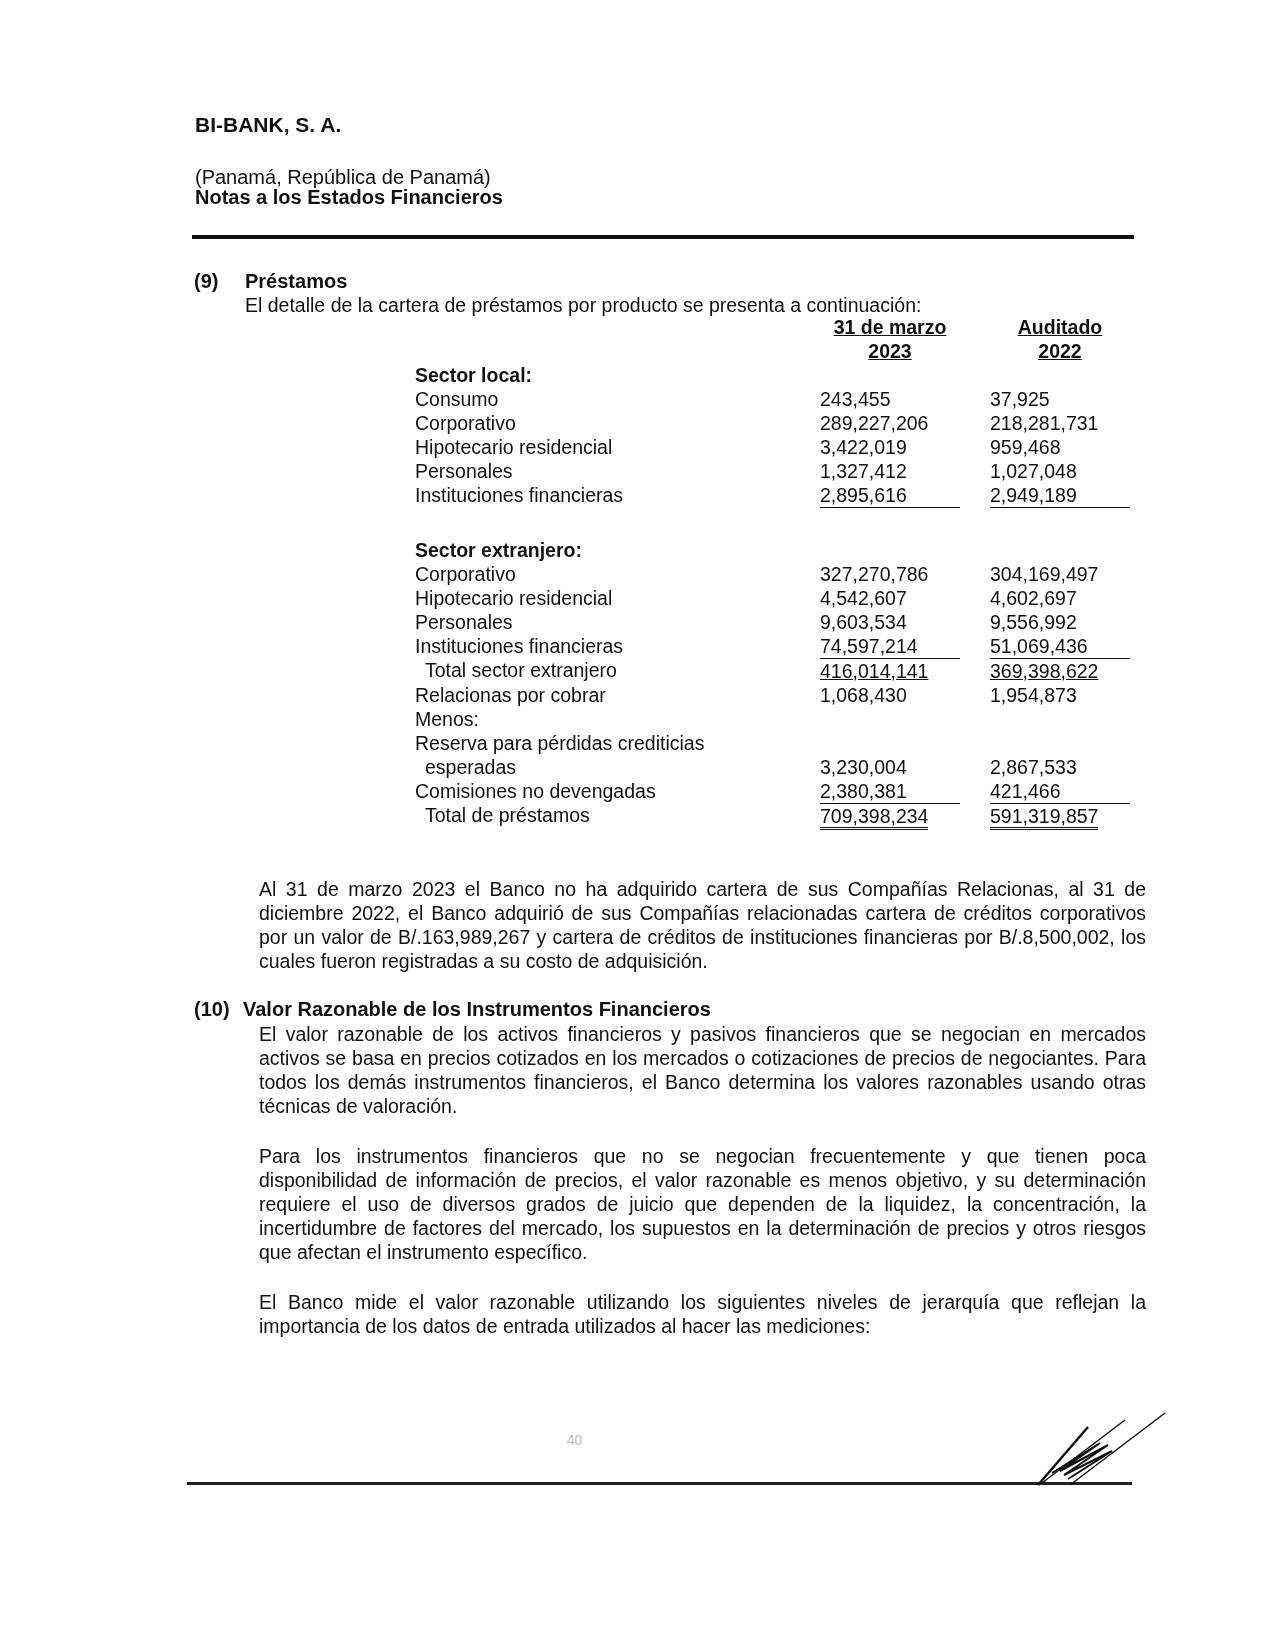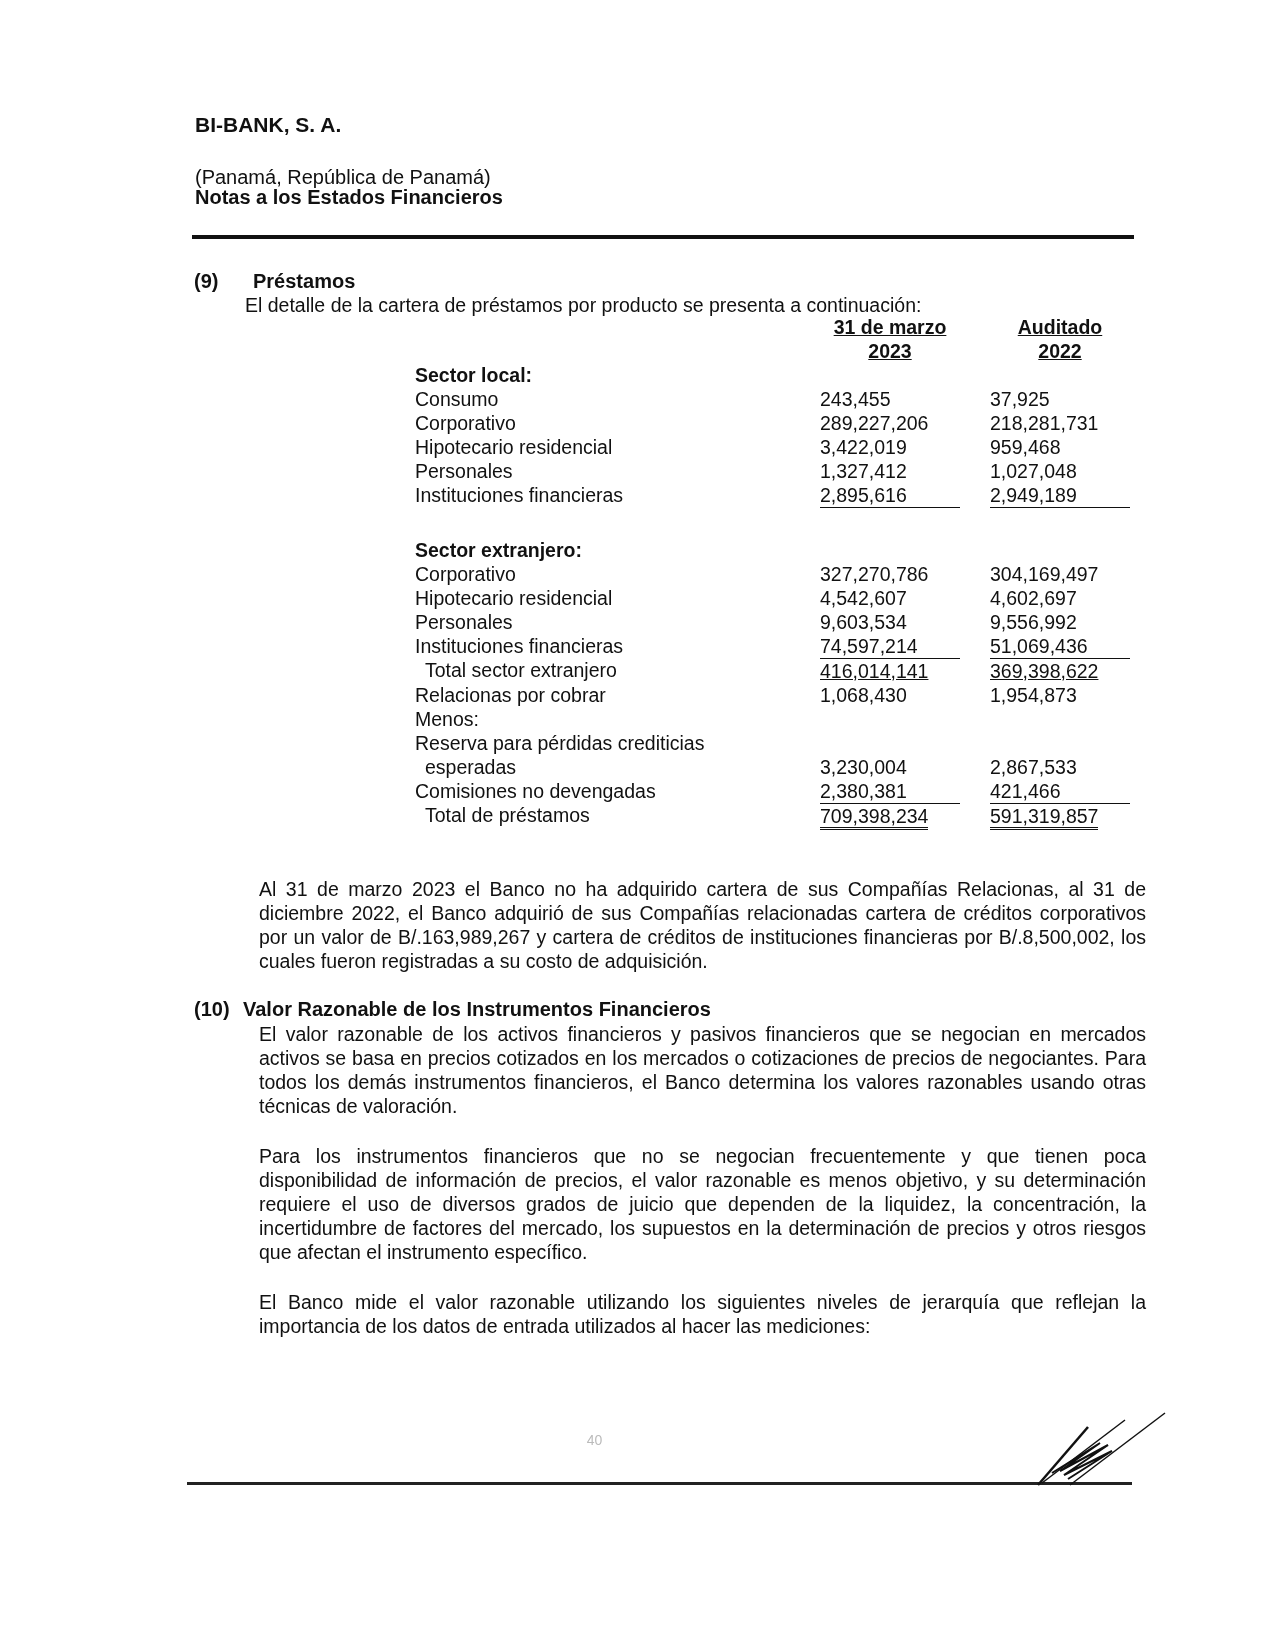--- a/index.html
+++ b/index.html
@@ -24,33 +24,33 @@
   td.gap { width:30px; }
   td.c2 { width:140px; }
   .hdr { font-weight:bold; text-align:center; }
   .hdr span { text-decoration:underline; }
   .sect { font-weight:bold; }
   .ind1 { padding-left:16px !important; }
   .ind2 { padding-left:10px !important;margin-top:10px; }
   .ul { border-bottom:1.5px solid #111; }
   .dbl span { border-bottom:3px double #111; }
   .tot span { text-decoration:underline; }
-  .page-num { left:0; width:1149px; top:1432px; text-align:center; font-size:14px; color:#bbb;margin-left:20px; }
+  .page-num { left:0; width:1149px; top:1432px; text-align:center; font-size:14px; color:#bbb; }
   .sig { left:1030px; top:1405px; }
 </style>
 </head>
 <body>
 
 <div class="abs company">BI-BANK, S. A.</div>
 <div class="abs location">(Panamá, República de Panamá)</div>
 <div class="abs subtitle">Notas a los Estados Financieros</div>
 <div class="abs rule-top"></div>
 
 <div class="abs sec-num" style="left:194px; top:270px;">(9)</div>
-<div class="abs sec-title" style="left:245px; top:270px;margin-left:8px;">Préstamos</div>
+<div class="abs sec-title" style="left:245px; top:270px;">Préstamos</div>
 <div class="abs" style="left:245px; top:294px; font-size:19.5px;">El detalle de la cartera de préstamos por producto se presenta a continuación:</div>
 
 <table class="loans">
   <tbody>
       <tr>
     <td class="label"></td>
     <td class="c1 hdr"><span>31 de marzo</span></td>
     <td class="gap"></td>
     <td class="c2 hdr"><span>Auditado</span></td>
   </tr>

